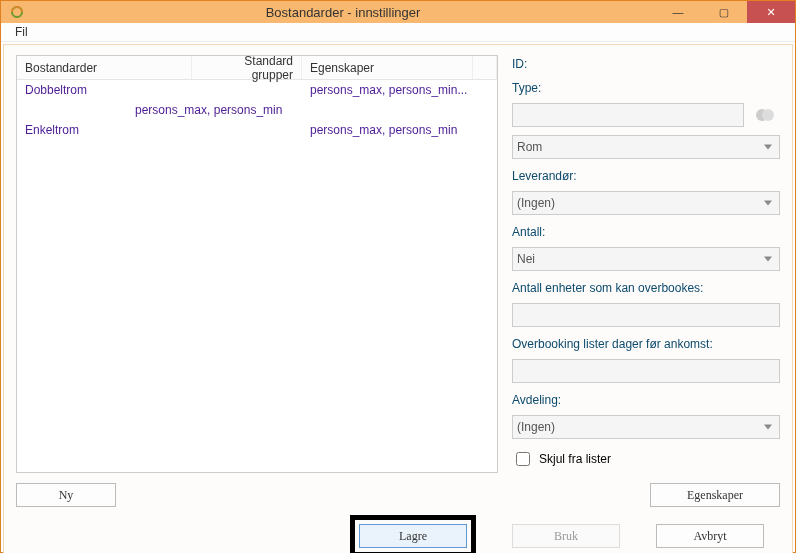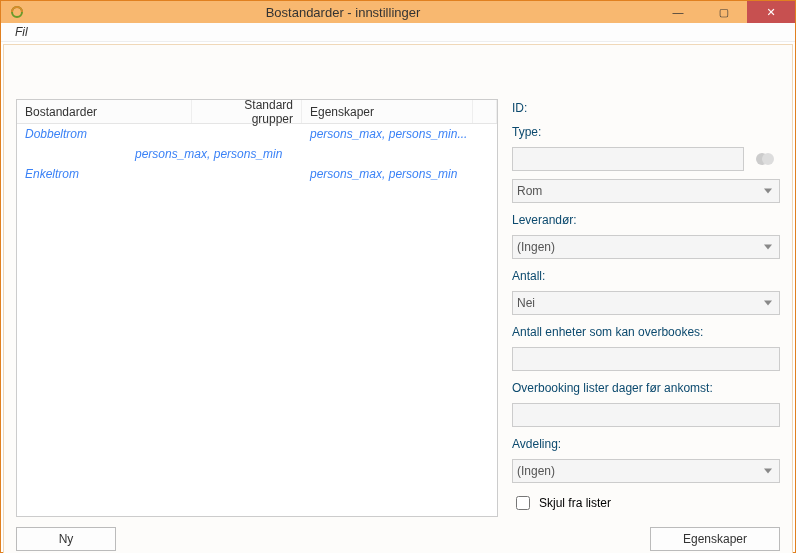--- a/index.html
+++ b/index.html
@@ -64,42 +64,40 @@
     height: 22px;
   }
   .title-controls .glyph { font-size: 11px; line-height: 1; }
   .menubar {
     height: 22px;
     background: #fdfdfd;
     border-bottom: 1px solid #eee;
     display: flex;
     align-items: center;
     padding: 0 6px;
-    font-style: italic;
   }
   .menubar .menu-item {
     padding: 2px 8px;
     color: #333;
     cursor: default;
   }
   .content {
     flex: 1;
     background: #fdfcfa;
     padding: 10px 12px 8px 12px;
     display: flex;
     flex-direction: column;
     border: 1px solid #f0d8b8;
     margin: 2px;
   }
   .upper {
     flex: 1;
     display: flex;
     gap: 14px;
     min-height:0;
-    margin-top:44px;
   }
   .left-col {
     flex: 1;
     display: flex;
     flex-direction: column;
     min-width: 0;
   }
   .table-wrap {
     flex: 1;
     border: 1px solid #ccc;
@@ -126,40 +124,41 @@
   .th1 { width: 175px; }
   .th2 { width: 110px; text-align: right; }
   .th3 { flex: 1; }
   .th4 { width: 24px; border-right:none;}
   .tbody { flex:1; overflow:auto; }
   .tr {
     display: flex;
     height: 20px;
     align-items: center;
   }
-  .td { padding: 0 8px; color: #3b82f6; font-style: italic; }
+  .td { padding: 0 8px; color: #4c1d95; }
   .td1 { width: 175px; }
   .td2 { width: 110px; }
   .td3 { flex: 1; white-space: nowrap; overflow:hidden; text-overflow: ellipsis; }
 
   .left-btn-row {
     margin-top: 10px;
     display:flex;
   }
   .std-button {
     height: 24px;
     min-width: 100px;
     background: #fdfdfd;
     border: 1px solid #bbb;
     color: #333;
     padding: 0 18px;
     cursor: default;
     display:inline-flex;
     align-items:center;
     justify-content:center;
+    font-family:Liberation Serif, serif;
   }
 
   .right-col {
     width: 268px;
     display: flex;
     flex-direction: column;
     gap: 8px;
   }
   .field-label {
     color: #0c4a6e;

